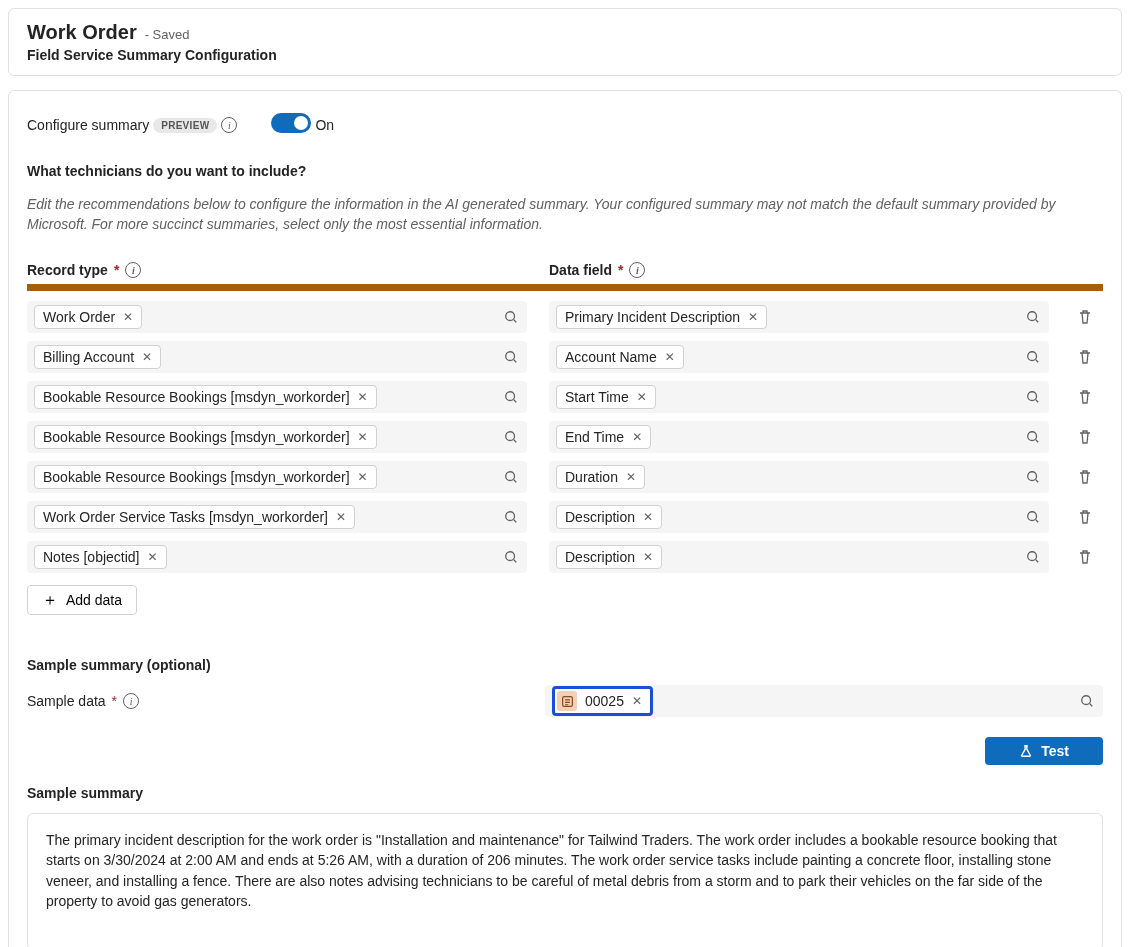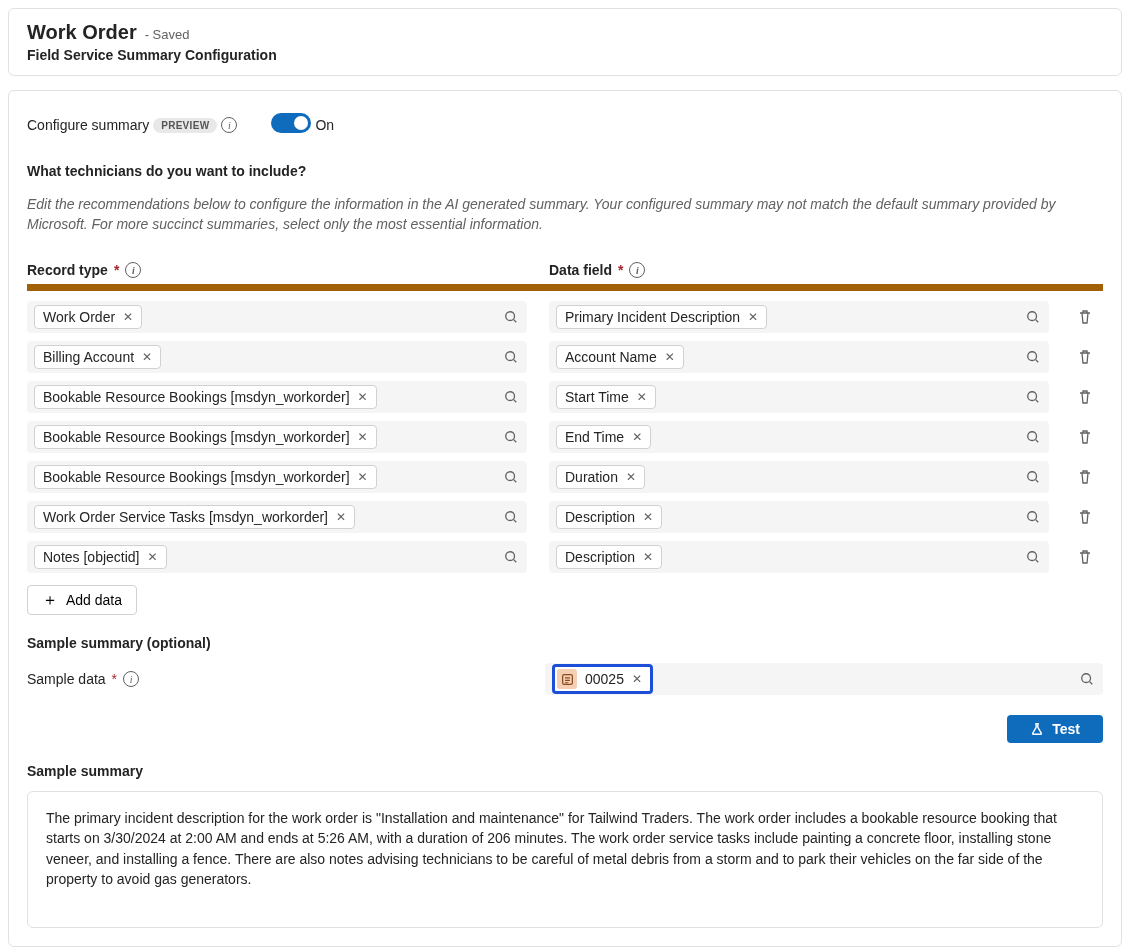--- a/index.html
+++ b/index.html
@@ -77,40 +77,40 @@
     width: 28px; height: 28px; display:flex; align-items:center; justify-content:center;
     cursor:pointer; color:#616161; border:none; background:transparent;
   }
   .trash-btn svg { width:16px; height:16px; stroke:#616161; fill:none; stroke-width:1.3; }
   .add-data-btn {
     margin-top:4px; background:#fff; border:1px solid #d1d1d1; border-radius:4px;
     padding: 6px 14px; font-size:14px; display:inline-flex; align-items:center; gap:8px;
     cursor:pointer;
   }
   .plus-icn { font-size:16px; line-height:1; }
-  .section { margin-top: 20px; }
+  .section { margin-top: 42px; }
   .section-h { font-size:14px; font-weight:600; margin-bottom:12px; }
   .section-p { font-size:14px; margin-bottom:18px; }
   .sample-row { display:flex; align-items:center; gap:18px; }
   .sample-label { font-size:14px; width: 500px; display:flex; align-items:center; gap:6px;}
   .sample-label .req { color:#a4262c; }
   .sample-lookup { flex:1; }
   .entity-chip {
     background:#fff; border:3px solid #1d4ed8; border-radius:4px;
     padding:2px 8px 2px 2px; display:inline-flex; align-items:center; gap:8px; font-size:14px;
   }
   .entity-icn {
     width:20px; height:20px; background:#f4cfb4; border-radius:3px;
     display:inline-flex; align-items:center; justify-content:center; color:#8a4b1f;
   }
   .entity-icn svg { width:13px; height:13px; stroke:#8a4b1f; fill:none; stroke-width:1.5;}
   .test-row { display:flex; justify-content:flex-end; margin-top:20px; }
   .test-btn {
     background:#0f6cbd; color:#fff; border:none; border-radius:4px;
-    padding:6px 23px; font-size:14px; font-weight:600; display:inline-flex;
+    padding:6px 34px; font-size:14px; font-weight:600; display:inline-flex;
     align-items:center; gap:8px; cursor:pointer;
   }
   .test-btn svg { width:14px; height:14px; stroke:#fff; fill:none; stroke-width:1.6;}
   .summary-box {
     border:1px solid #e1e1e1; border-radius:6px; padding:16px 18px;
     margin-top:10px;
   }
   .summary-text { font-size:14px; line-height:1.45; margin-bottom:22px; }
 </style>
 </head>

